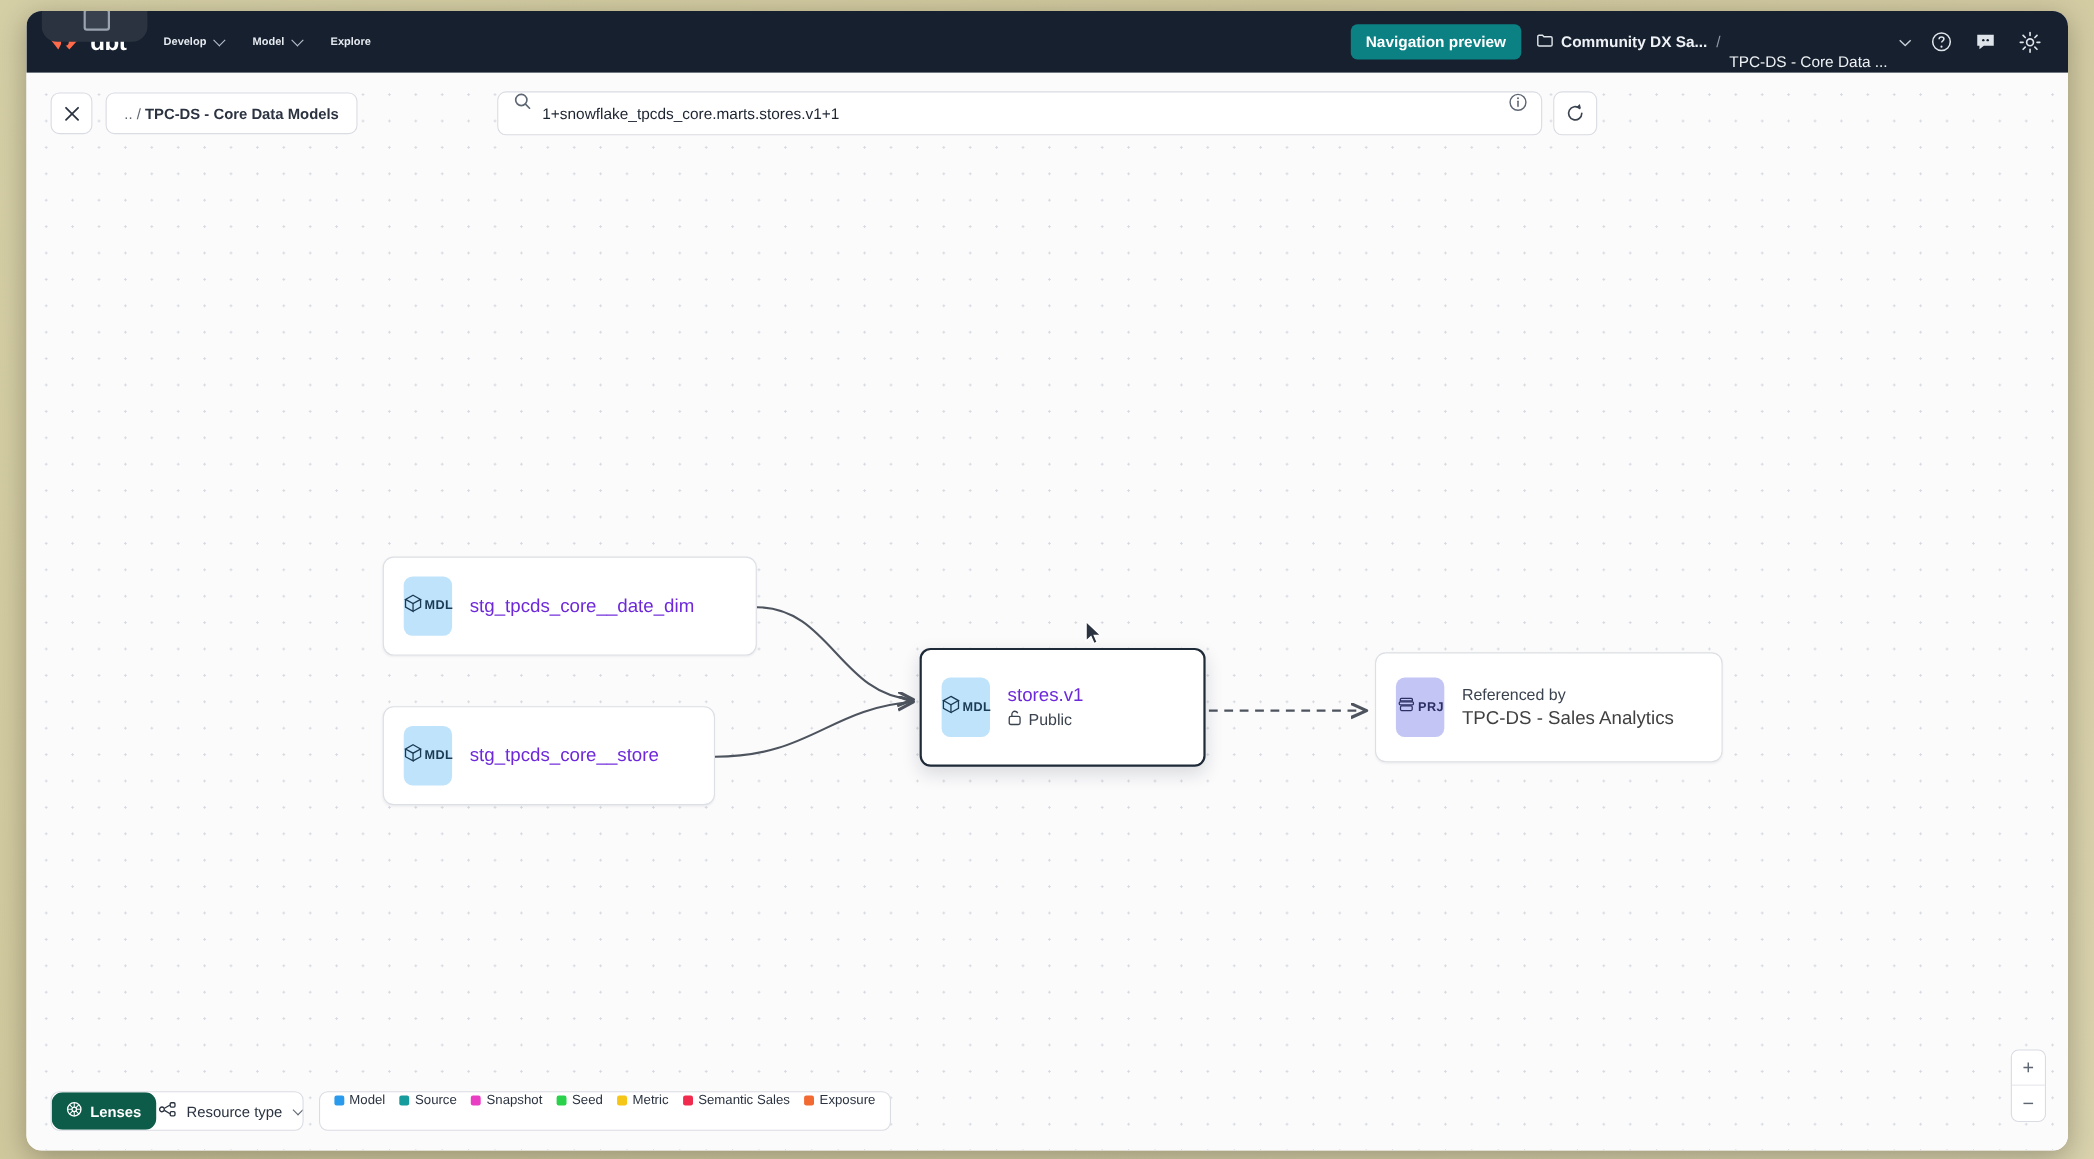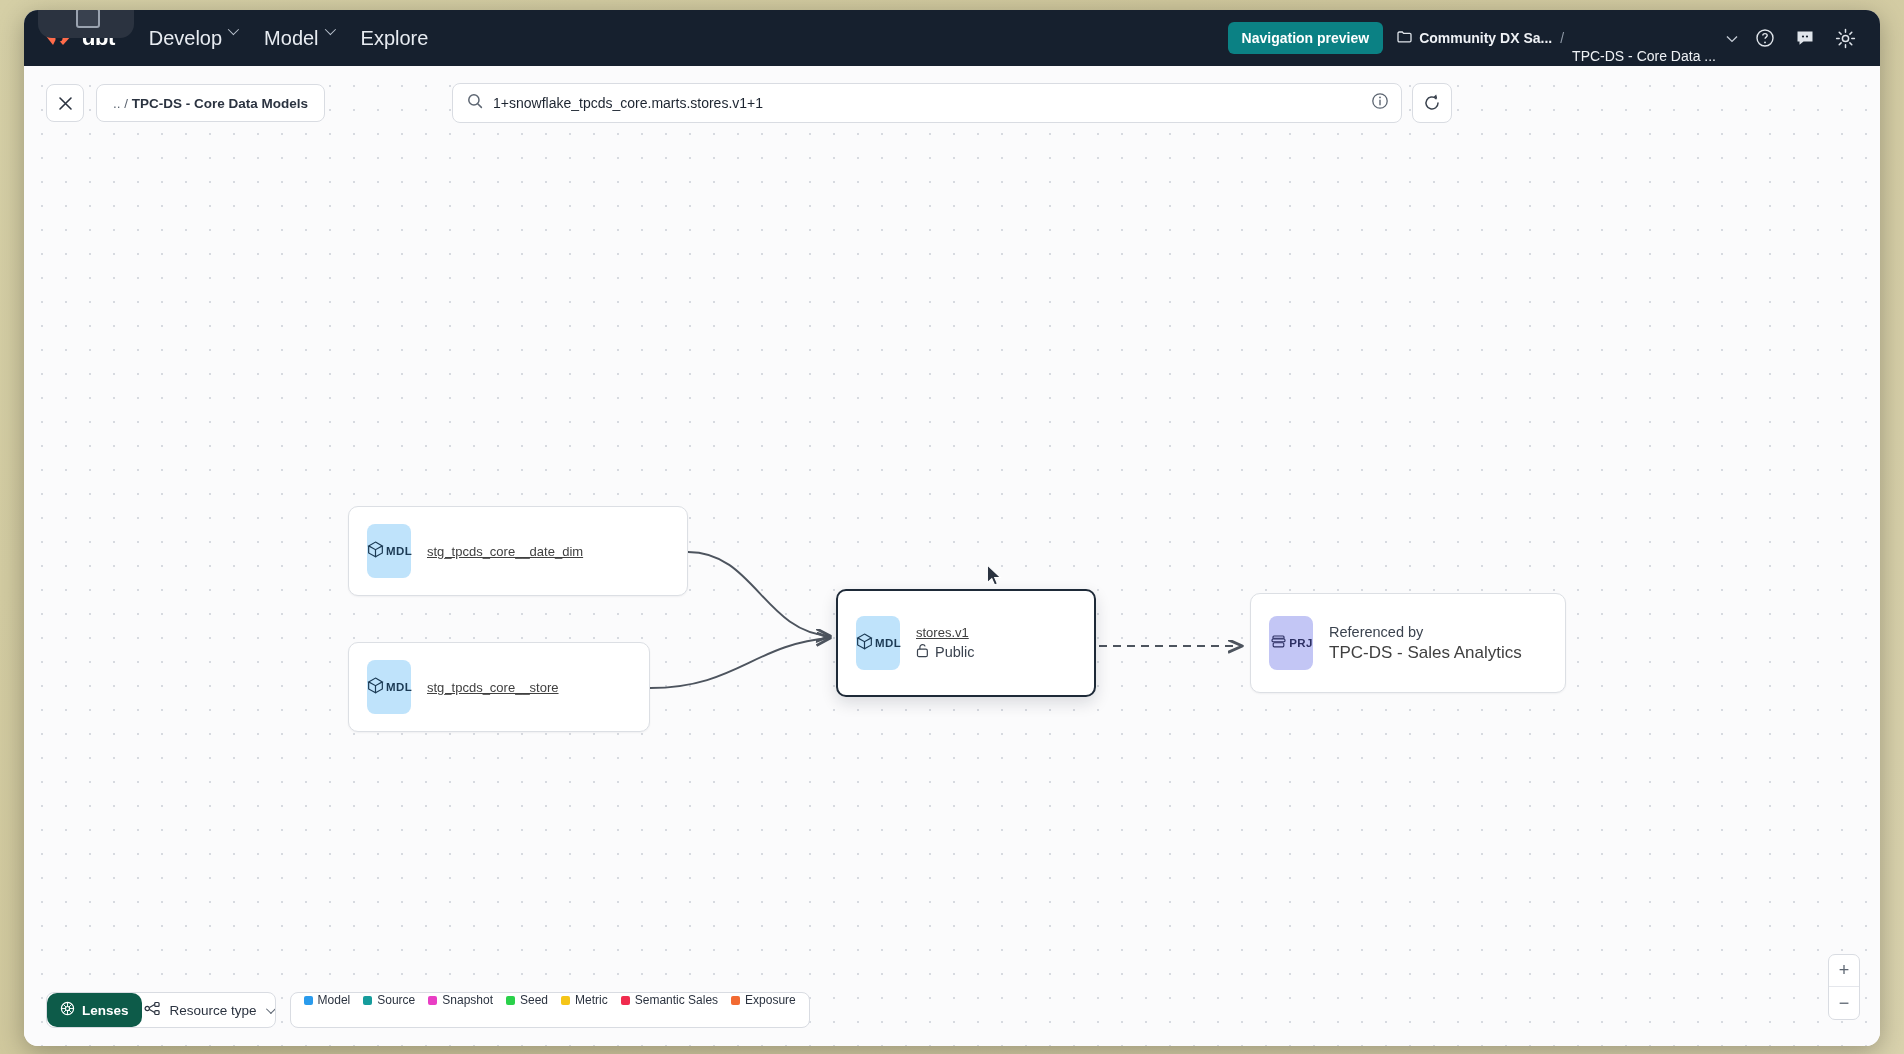--- a/index.html
+++ b/index.html
@@ -66,22 +66,22 @@
     position: relative;
     z-index: 3;
   }
   .brand { display: flex; align-items: center; gap: 8px; margin-right: 34px; }
   .brand-mark { width: 30px; height: 30px; position: relative; }
   .brand-text {
     color: #ffffff; font-size: 22px; font-weight: 700; letter-spacing: -0.5px;
   }
   .nav-links { display: flex; align-items: center; gap: 28px; }
   .nav-link {
-    color: #e7ebf1; font-size: 20px; font-weight: 400;
-    display: flex; align-items: flex-start; gap: 6px; cursor: pointer;
+    color: #e7ebf1; font-size: 10px; font-weight: 700;
+    display: flex; align-items: center; gap: 6px; cursor: pointer;
   }
   .chev {
     display: inline-block; width: 8px; height: 8px;
     border-right: 1.6px solid #b9c1cd; border-bottom: 1.6px solid #b9c1cd;
     transform: rotate(45deg) translateY(-2px);
   }
   .topnav-right {
     margin-left: auto; display: flex; align-items: center; gap: 14px;
   }
   .nav-preview-btn {
@@ -126,21 +126,21 @@
   }
   .tb-breadcrumb .dots { font-weight: 400; color: #5d6672; }
 
   .search-shell {
     position: absolute; left: 50%; transform: translateX(-50%);
     width: 1000px; display: flex; align-items: center; gap: 10px;
   }
   .searchbox {
     flex: 1 1 auto; height: 40px; background: #ffffff;
     border: 1px solid #d9dce2; border-radius: 8px;
-    display: flex; align-items: center; padding: 0 12px 0 14px; gap: 10px;
+    display: flex; padding: 0 12px 0 14px; gap: 10px;
   }
   .search-val {
     flex: 1 1 auto; font-size: 14px; color: #1c2430;
     font-family: "Liberation Sans", sans-serif; border: none; outline: none;
     background: transparent;
   }
   .refresh-btn { width: 40px; height: 40px; flex: 0 0 40px; }
 
   
   .graph { position: absolute; inset: 0; }
@@ -157,21 +157,21 @@
     box-shadow: 0 6px 16px rgba(16,24,40,0.14);
   }
   .badge {
     width: 44px; height: 54px; border-radius: 8px; flex: 0 0 44px;
     display: flex; flex-direction: row; align-items: center;
     justify-content: center; gap: 1px;
   }
   .badge.mdl { background: #bfe3fb; color: #1b3a54; }
   .badge.prj { background: #c3c6f5; color: #2c2f63; }
   .badge .bl { font-size: 11.5px; font-weight: 700; letter-spacing: 0.4px; }
-  .node-title { font-size: 13px; color: #404040; font-weight: 500; white-space: nowrap; text-decoration: underline; }
+  .node-title { font-size: 17px; color: #6d28d9; font-weight: 500; white-space: nowrap; }
   .node-stack { display: flex; flex-direction: column; gap: 3px; }
   .node-sub {
     display: flex; align-items: center; gap: 6px;
     font-size: 14.5px; color: #3b434f;
   }
   .node-eyebrow { font-size: 14.5px; color: #3b434f; }
   .node-strong { font-size: 17px; color: #404040; font-weight: 400; white-space: nowrap; }
 
   
   .bottombar {

